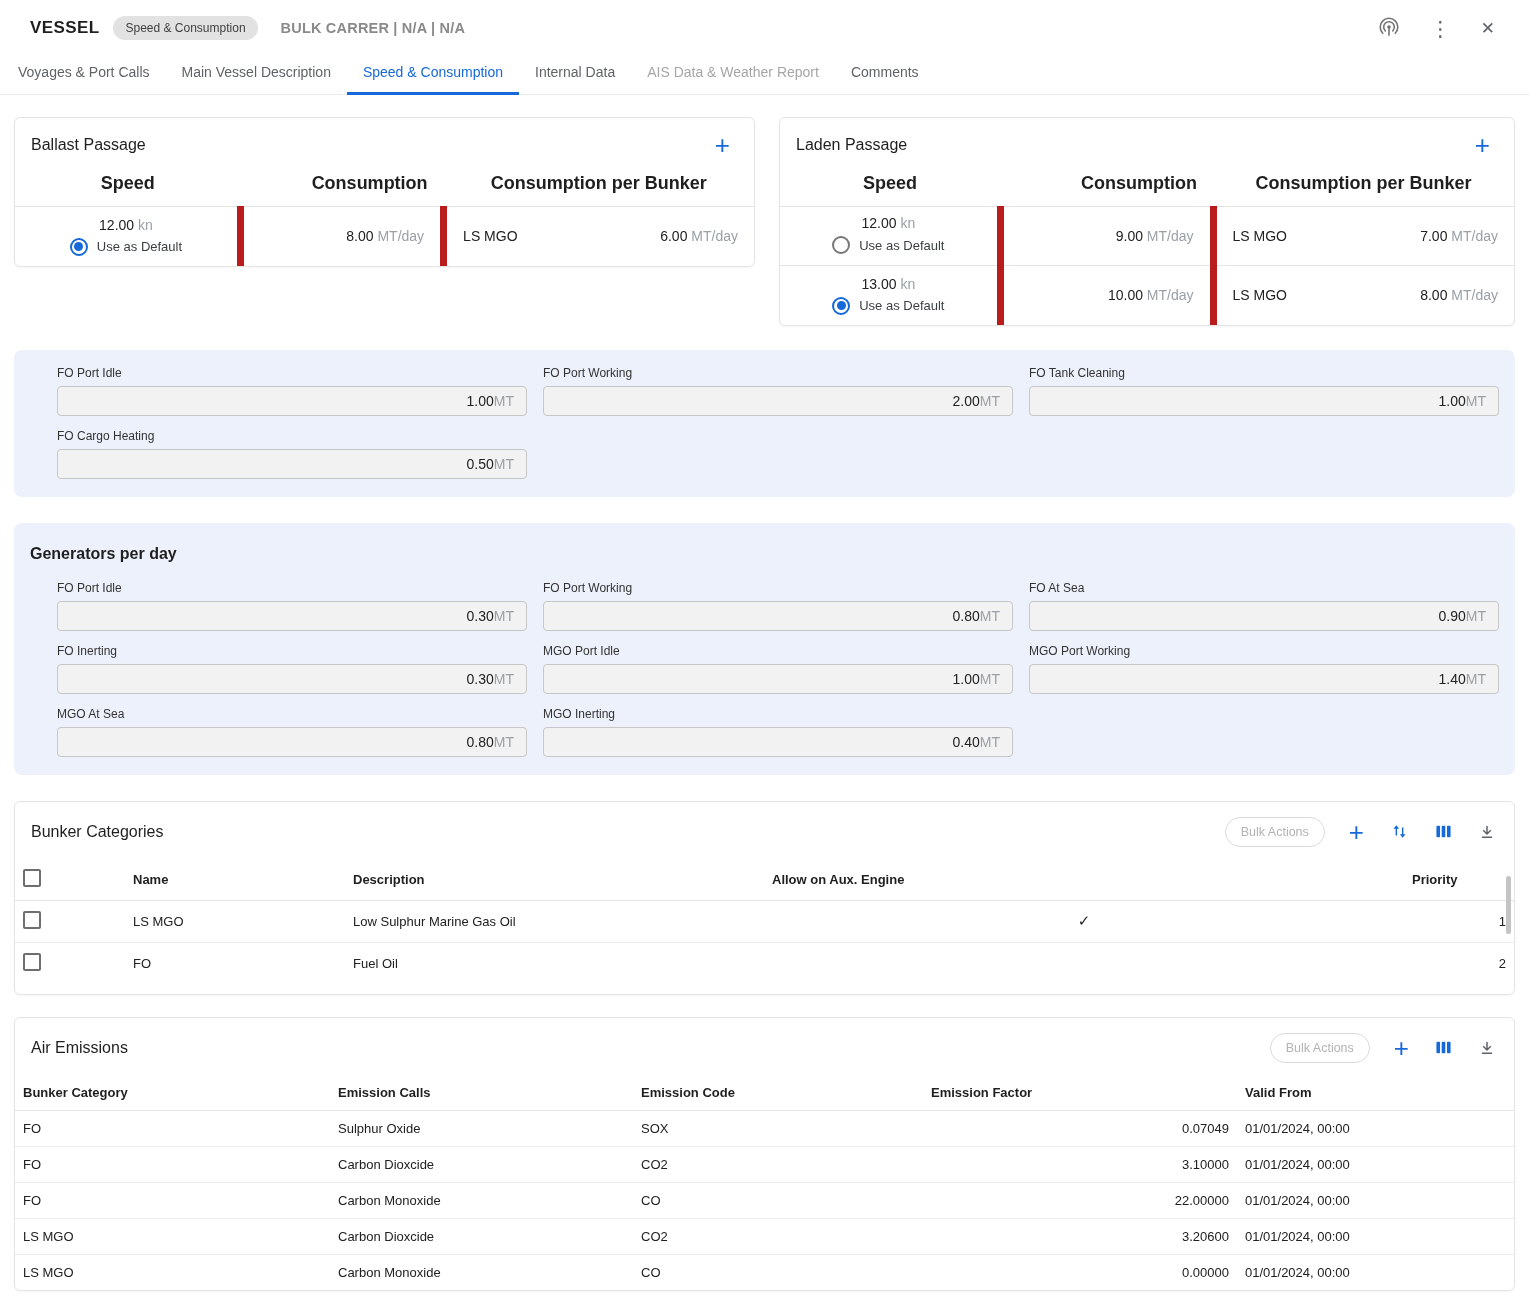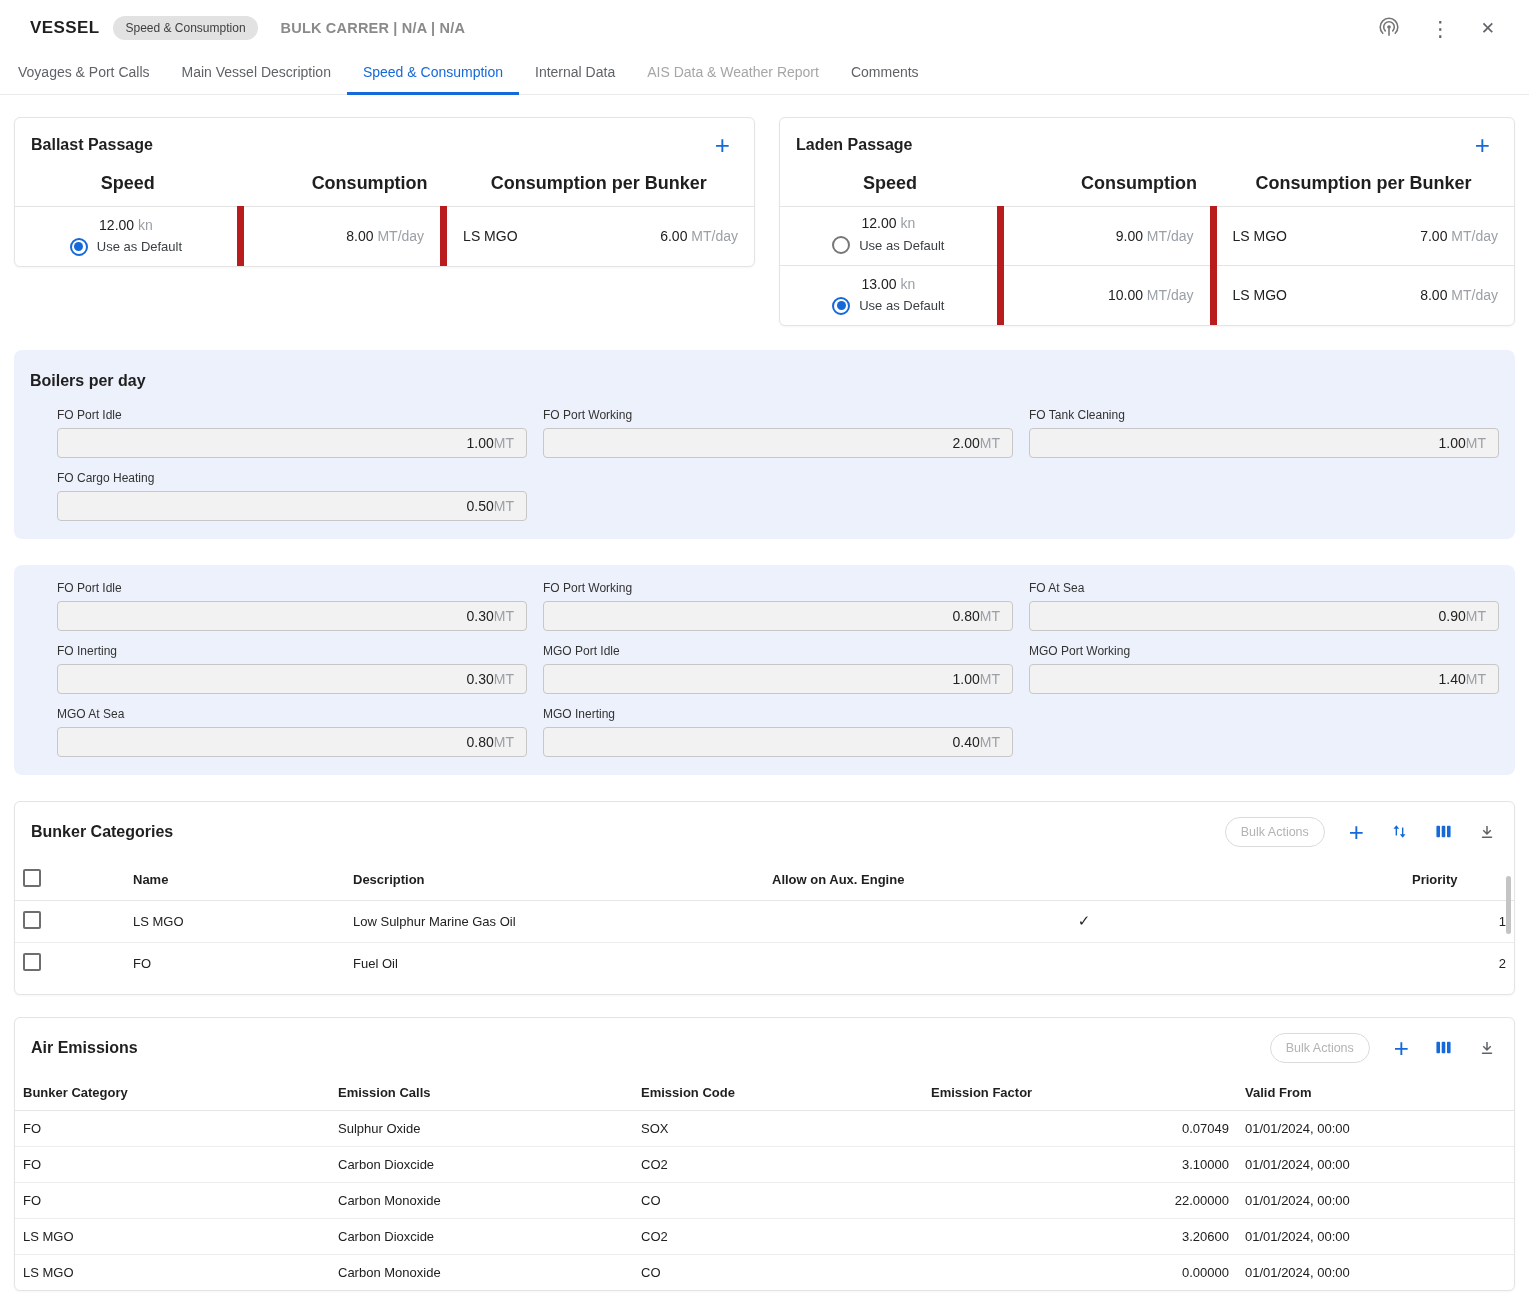--- a/index.html
+++ b/index.html
@@ -31,21 +31,21 @@
   .tab.dim { color: #a6a6a6; }
 
   
   main { padding: 22px 14px 26px; }
   .passage-row { display: flex; gap: 24px; align-items: flex-start; margin-bottom: 24px; }
 
   .card { border: 1px solid #e4e4e4; border-radius: 6px; background: #fff;
           box-shadow: 0 1px 2px rgba(60,64,67,.05); overflow: hidden; }
   .card-head { display: flex; align-items: center; justify-content: space-between;
                padding: 15px 22px 10px 16px; }
-  .card-title { font-size: 16px; font-weight: 700; color: #1f1f1f; }
+  .card-title { font-size: 16px; font-weight: 400; color: #1f1f1f; }
   .plus { color: #1669d9; font-size: 26px; font-weight: 300; line-height: 20px; }
 
   
   .passage-card.ballast { flex: 0 0 741px; }
   .passage-card.laden { flex: 1; }
   .passage-table { width: 100%; border-collapse: collapse; }
   .passage-table th { font-size: 18px; font-weight: 700; color: #1f1f1f; padding: 6px 16px 12px; }
   .th-center { text-align: center; } .th-right { text-align: right; }
   .passage-table tbody td { border-top: 1px solid #e4e4e4; height: 59px; vertical-align: middle; }
   .passage-table tbody td + td { border-left: 7px solid #b91c1c; }
@@ -250,21 +250,20 @@
                 </span>
               </div>
             </td>
           </tr>
         </tbody>
       </table>
     </section>
   </div>
 
   <section class="panel">
-    <h2 class="panel-title">Boilers per day</h2>
     <div class="fields-grid">
       <div class="field">
         <div class="field-label">FO Port Idle</div>
         <div class="field-input">
           <span class="val">1.00</span>
           <span class="unit">MT</span>
         </div>
       </div>
       <div class="field">
         <div class="field-label">FO Port Working</div>
@@ -284,20 +283,21 @@
         <div class="field-label">FO Cargo Heating</div>
         <div class="field-input">
           <span class="val">0.50</span>
           <span class="unit">MT</span>
         </div>
       </div>
     </div>
   </section>
 
   <section class="panel">
+    <h2 class="panel-title">Generators per day</h2>
     <div class="fields-grid">
       <div class="field">
         <div class="field-label">FO Port Idle</div>
         <div class="field-input">
           <span class="val">0.30</span>
           <span class="unit">MT</span>
         </div>
       </div>
       <div class="field">
         <div class="field-label">FO Port Working</div>

